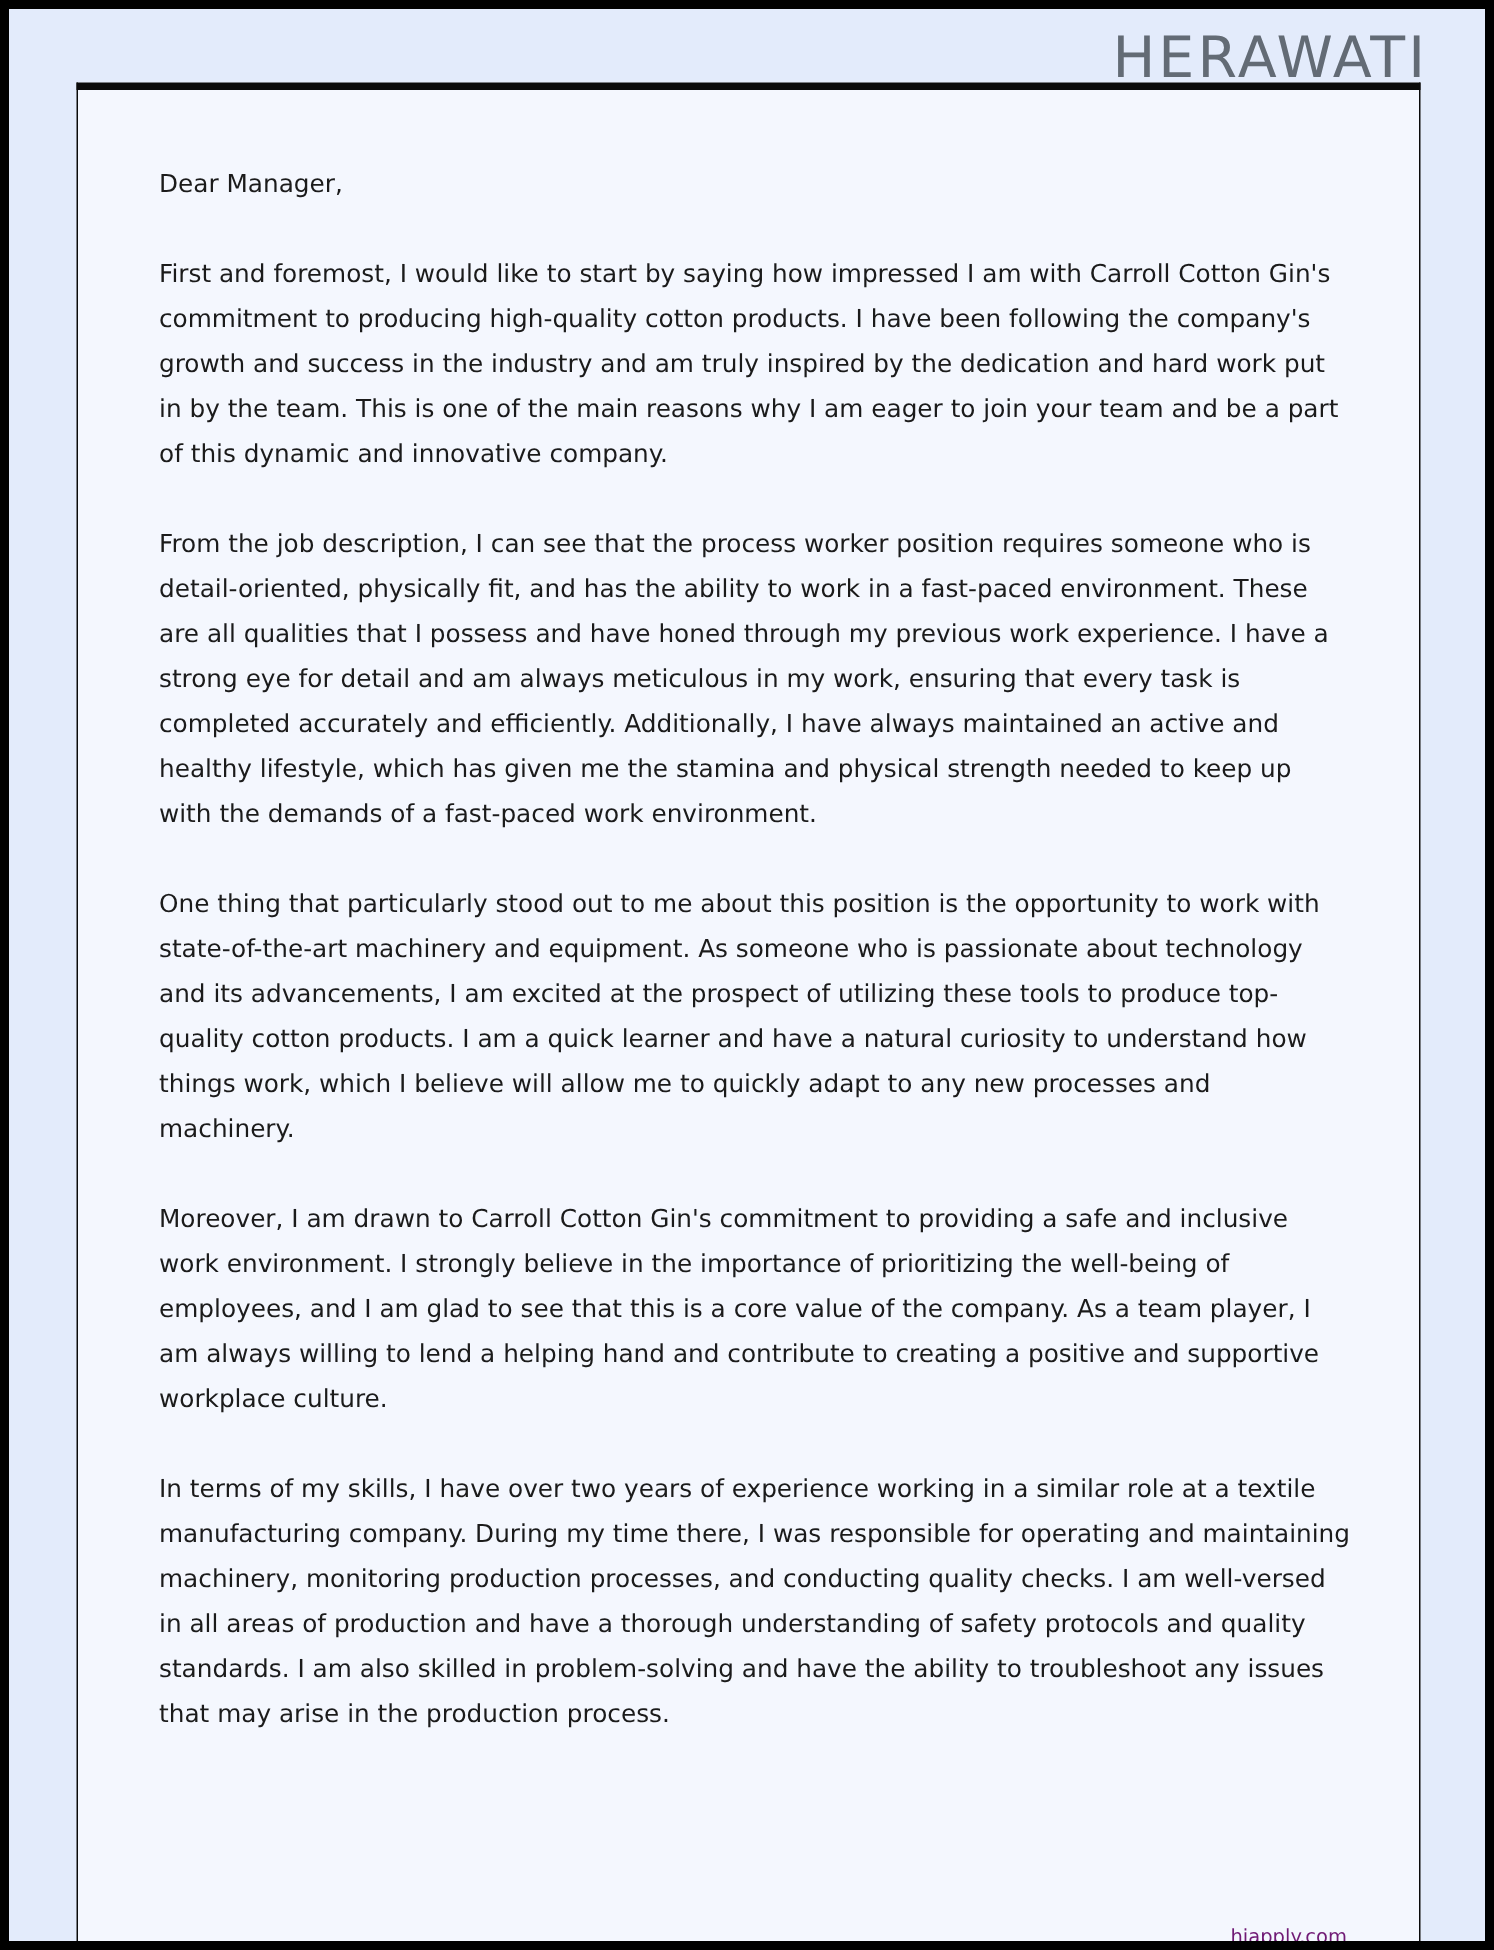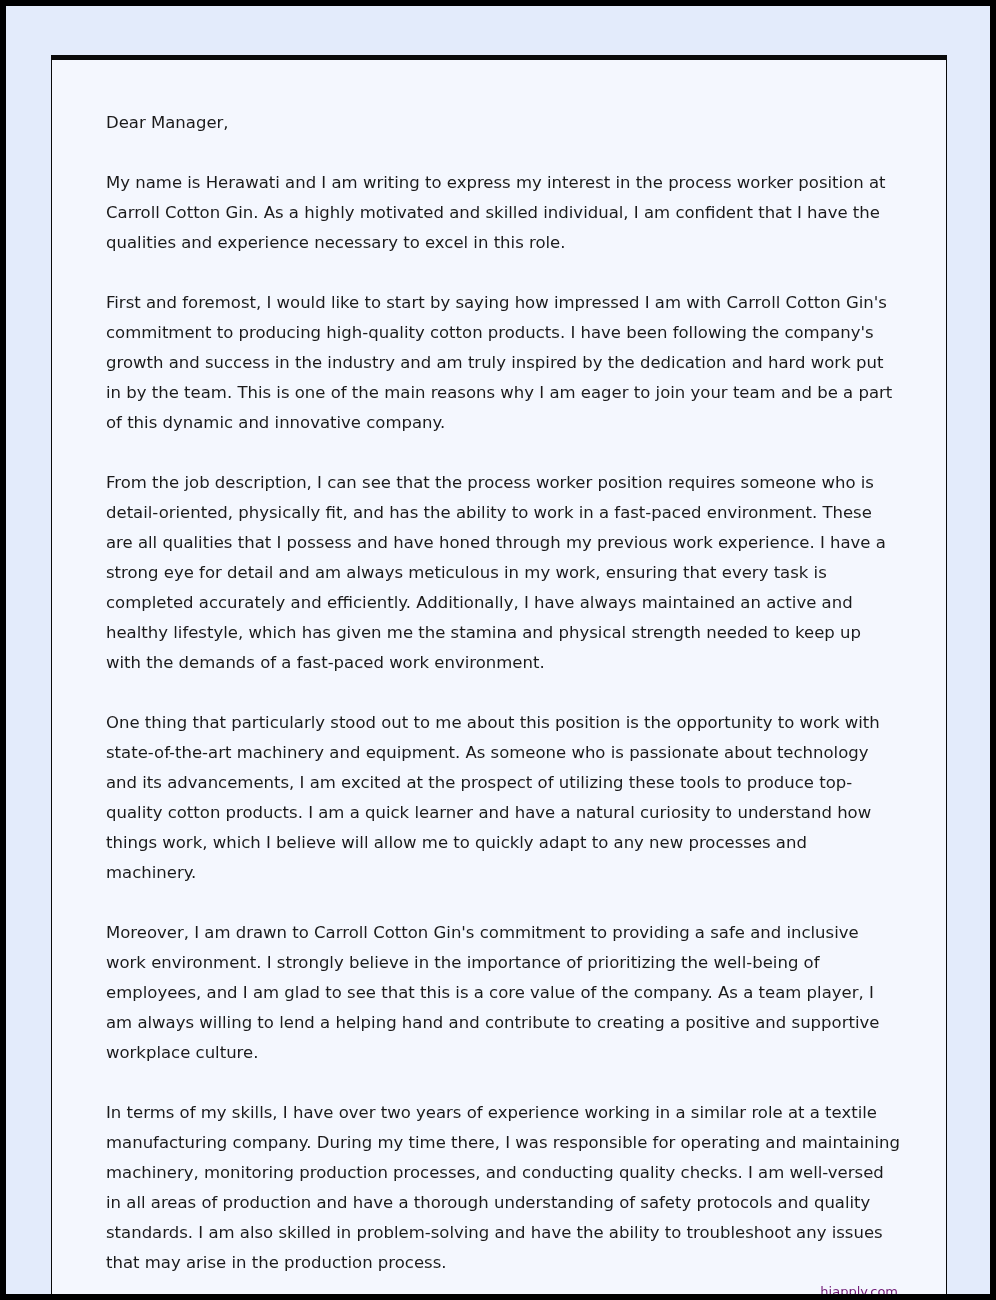--- a/index.html
+++ b/index.html
@@ -71,25 +71,27 @@
     font-family: "DejaVu Sans", sans-serif;
     font-size: 13px;
     color: #701a75;
   }
 </style>
 </head>
 <body>
 
 <div class="page">
 
+  <div class="header">
+    <div class="brand">HERAWATI</div>
+  </div>
 
   <div class="sheet">
     <div class="letter">
       <p>Dear Manager,</p>
-      <p>My name is Herawati and I am writing to express my interest in the process worker position at Carroll Cotton Gin. As a highly motivated and skilled individual, I am confident that I have the qualities and experience necessary to excel in this role.</p>
       <p>First and foremost, I would like to start by saying how impressed I am with Carroll Cotton Gin's commitment to producing high-quality cotton products. I have been following the company's growth and success in the industry and am truly inspired by the dedication and hard work put in by the team. This is one of the main reasons why I am eager to join your team and be a part of this dynamic and innovative company.</p>
       <p>From the job description, I can see that the process worker position requires someone who is detail-oriented, physically fit, and has the ability to work in a fast-paced environment. These are all qualities that I possess and have honed through my previous work experience. I have a strong eye for detail and am always meticulous in my work, ensuring that every task is completed accurately and efficiently. Additionally, I have always maintained an active and healthy lifestyle, which has given me the stamina and physical strength needed to keep up with the demands of a fast-paced work environment.</p>
       <p>One thing that particularly stood out to me about this position is the opportunity to work with state-of-the-art machinery and equipment. As someone who is passionate about technology and its advancements, I am excited at the prospect of utilizing these tools to produce top-quality cotton products. I am a quick learner and have a natural curiosity to understand how things work, which I believe will allow me to quickly adapt to any new processes and machinery.</p>
       <p>Moreover, I am drawn to Carroll Cotton Gin's commitment to providing a safe and inclusive work environment. I strongly believe in the importance of prioritizing the well-being of employees, and I am glad to see that this is a core value of the company. As a team player, I am always willing to lend a helping hand and contribute to creating a positive and supportive workplace culture.</p>
       <p>In terms of my skills, I have over two years of experience working in a similar role at a textile manufacturing company. During my time there, I was responsible for operating and maintaining machinery, monitoring production processes, and conducting quality checks. I am well-versed in all areas of production and have a thorough understanding of safety protocols and quality standards. I am also skilled in problem-solving and have the ability to troubleshoot any issues that may arise in the production process.</p>
     </div>
     <div class="watermark">hiapply.com</div>
   </div>
 
 </div>

